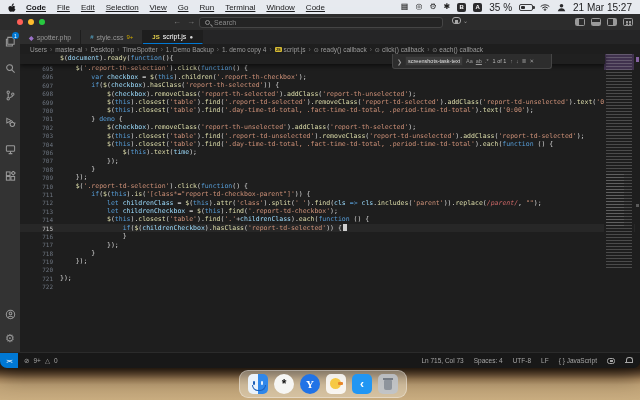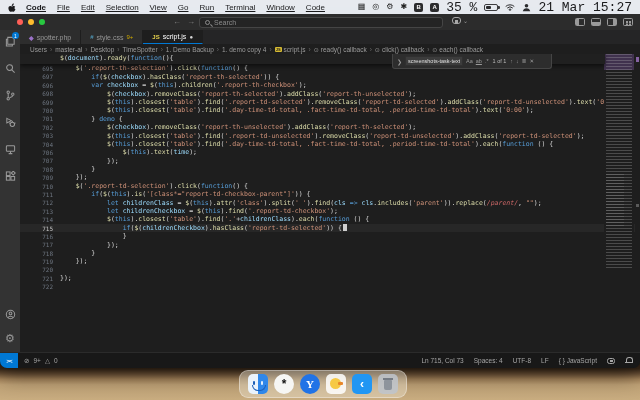--- a/index.html
+++ b/index.html
@@ -13,21 +13,21 @@
   
   .menubar { position:absolute; left:0; top:0; width:640px; height:14px; background:rgba(233,238,246,.94);
     display:flex; align-items:center; font-size:8px; color:#1b1b1d; padding:0 8px; z-index:50; }
   .menubar .apple { width:9px; height:10px; margin-right:9px; display:flex; align-items:center; }
   .mitem { margin-right:11px; white-space:nowrap;text-decoration:underline; }
   .mitem.bold { font-weight:bold; }
   .mb-right { margin-left:auto; display:flex; align-items:center; gap:7px; }
   .mb-glyph { font-size:8px; color:#222; line-height:1; }
   .mb-sq { width:9px; height:9px; border-radius:2px; background:#2b2b2d; color:#fff; font-size:6px; font-weight:bold;
     display:flex; align-items:center; justify-content:center; }
-  .mb-batt-txt, .mb-clock { font-size:13px; color:#1b1b1d; white-space:nowrap;font-family:Liberation Mono, monospace; }
+  .mb-batt-txt, .mb-clock { font-size:10px; color:#1b1b1d; white-space:nowrap; }
   .batt { width:14px; height:7px; border:1px solid #3c3c3e; border-radius:2px; position:relative; }
   .batt::after { content:""; position:absolute; right:-3px; top:1.5px; width:2px; height:3px; background:#3c3c3e; border-radius:0 1px 1px 0; }
   .batt .lvl { position:absolute; left:1px; top:1px; bottom:1px; width:35%; background:#2b2b2d; border-radius:1px; }
 
   
   .window { position:absolute; left:0; top:14px; width:640px; height:354px; background:#1e1e1e;
     border-radius:0 0 7px 7px; overflow:hidden; box-shadow:0 8px 22px rgba(0,0,0,.45); }
 
   .titlebar { position:absolute; left:0; top:0; right:0; height:16px; background:#2c2c2c; }
   .tl { position:absolute; top:5px; width:6px; height:6px; border-radius:50%; }
@@ -339,26 +339,26 @@
     <div class="code-area" id="code-area">
         <div class="row">
           <span class="ln">694</span>
           <span class="cd">    <span class="tk-cm">/* ... */</span></span>
         </div>
         <div class="row">
           <span class="ln">695</span>
           <span class="cd">    <span class="tk-fn">$</span><span class="tk-pu">(</span><span class="tk-st">'.report-th-selection'</span><span class="tk-pu">).</span><span class="tk-fn">click</span><span class="tk-pu">(</span><span class="tk-kw">function</span><span class="tk-pu">() {</span></span>
         </div>
         <div class="row">
+          <span class="ln">696</span>
+          <span class="cd">        <span class="tk-kw">var </span><span class="tk-va">checkbox</span><span class="tk-pu"> = </span><span class="tk-fn">$</span><span class="tk-pu">(</span><span class="tk-kw">this</span><span class="tk-pu">).</span><span class="tk-fn">children</span><span class="tk-pu">(</span><span class="tk-st">'.report-th-checkbox'</span><span class="tk-pu">);</span></span>
+        </div>
+        <div class="row">
           <span class="ln">697</span>
           <span class="cd">        <span class="tk-kw">if</span><span class="tk-pu">(</span><span class="tk-fn">$</span><span class="tk-pu">(</span><span class="tk-va">checkbox</span><span class="tk-pu">).</span><span class="tk-fn">hasClass</span><span class="tk-pu">(</span><span class="tk-st">'report-th-selected'</span><span class="tk-pu">)) {</span></span>
-        </div>
-        <div class="row">
-          <span class="ln">696</span>
-          <span class="cd">        <span class="tk-kw">var </span><span class="tk-va">checkbox</span><span class="tk-pu"> = </span><span class="tk-fn">$</span><span class="tk-pu">(</span><span class="tk-kw">this</span><span class="tk-pu">).</span><span class="tk-fn">children</span><span class="tk-pu">(</span><span class="tk-st">'.report-th-checkbox'</span><span class="tk-pu">);</span></span>
         </div>
         <div class="row">
           <span class="ln">698</span>
           <span class="cd">            <span class="tk-fn">$</span><span class="tk-pu">(</span><span class="tk-va">checkbox</span><span class="tk-pu">).</span><span class="tk-fn">removeClass</span><span class="tk-pu">(</span><span class="tk-st">'report-th-selected'</span><span class="tk-pu">).</span><span class="tk-fn">addClass</span><span class="tk-pu">(</span><span class="tk-st">'report-th-unselected'</span><span class="tk-pu">);</span></span>
         </div>
         <div class="row">
           <span class="ln">699</span>
           <span class="cd">            <span class="tk-fn">$</span><span class="tk-pu">(</span><span class="tk-kw">this</span><span class="tk-pu">).</span><span class="tk-fn">closest</span><span class="tk-pu">(</span><span class="tk-st">'table'</span><span class="tk-pu">).</span><span class="tk-fn">find</span><span class="tk-pu">(</span><span class="tk-st">'.report-td-selected'</span><span class="tk-pu">).</span><span class="tk-fn">removeClass</span><span class="tk-pu">(</span><span class="tk-st">'report-td-selected'</span><span class="tk-pu">).</span><span class="tk-fn">addClass</span><span class="tk-pu">(</span><span class="tk-st">'report-td-unselected'</span><span class="tk-pu">).</span><span class="tk-fn">text</span><span class="tk-pu">(</span><span class="tk-st">'0:00'</span><span class="tk-pu">);</span></span>
         </div>
         <div class="row">

